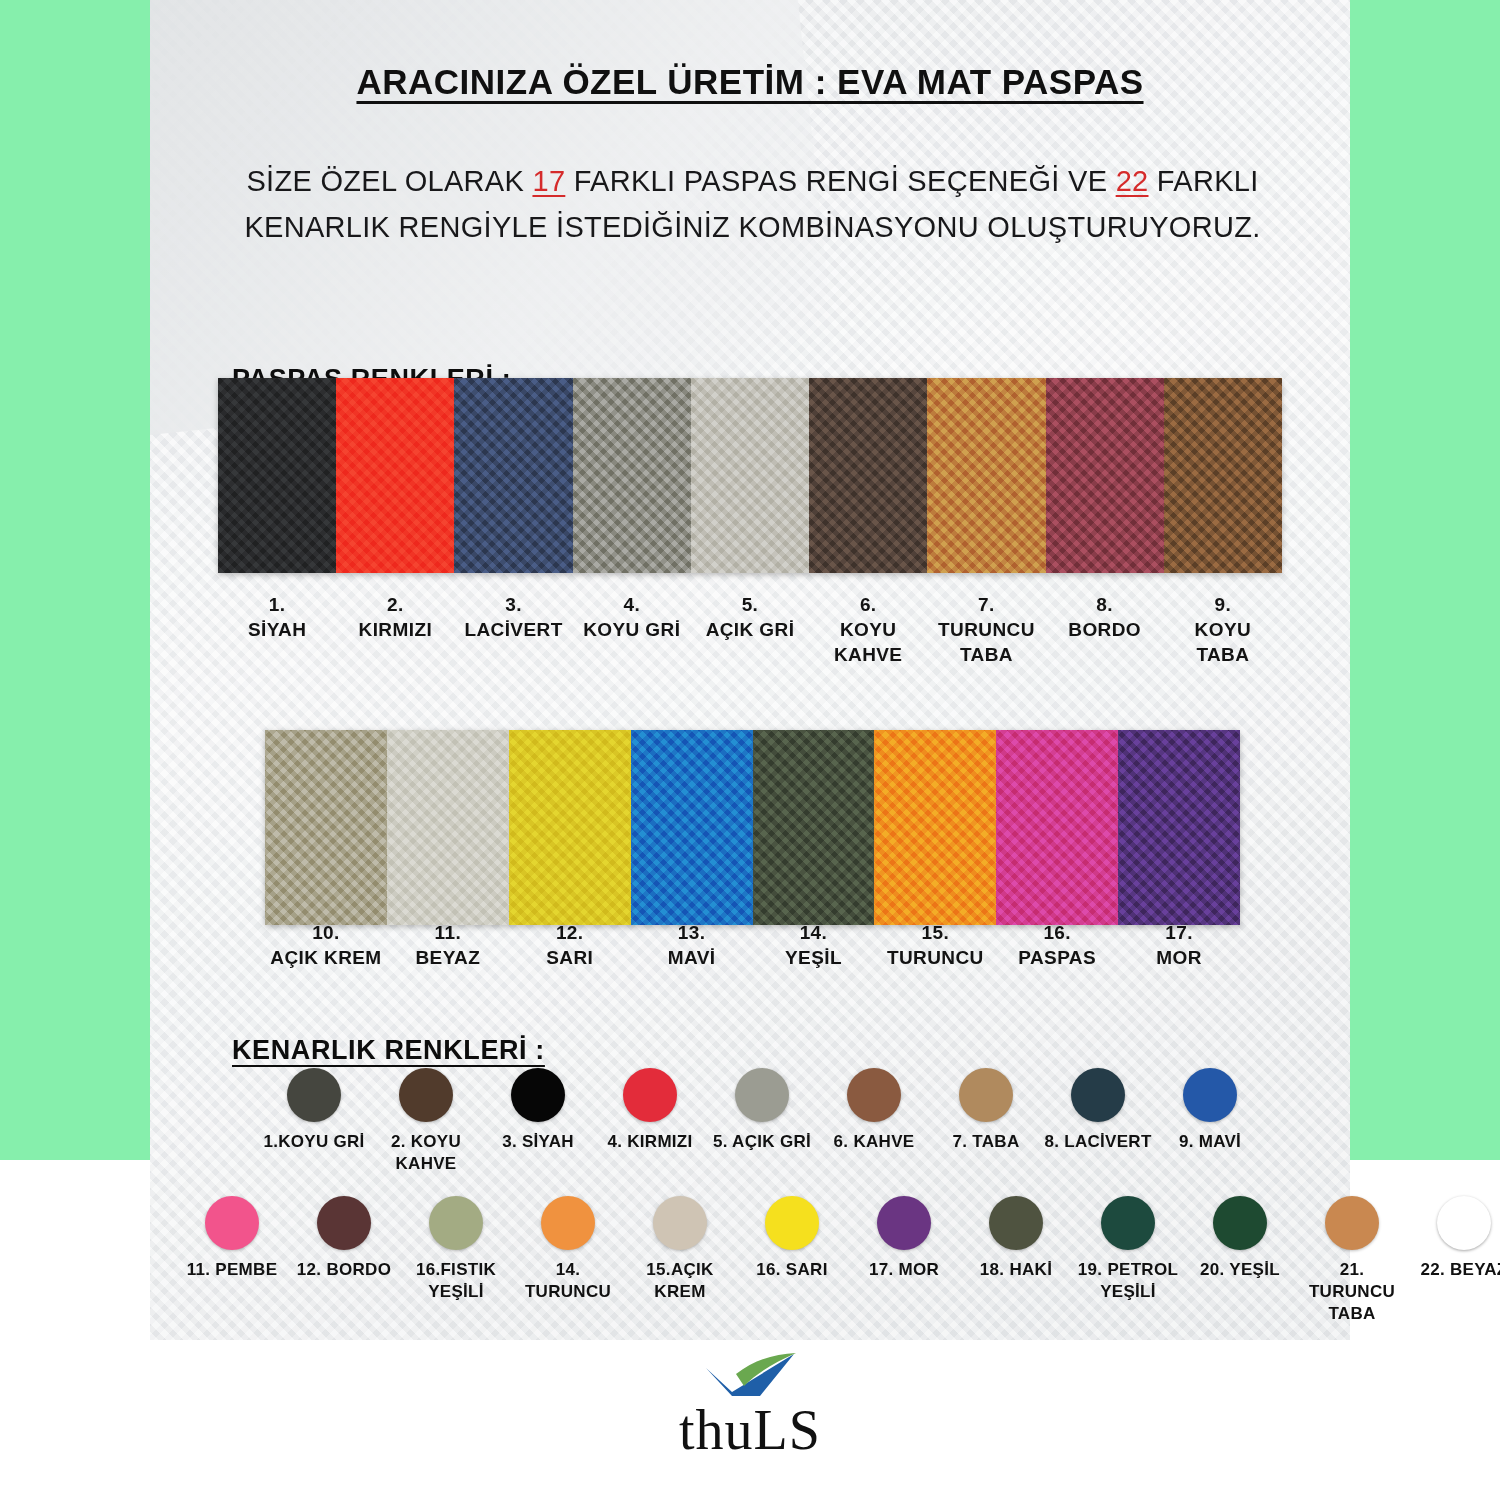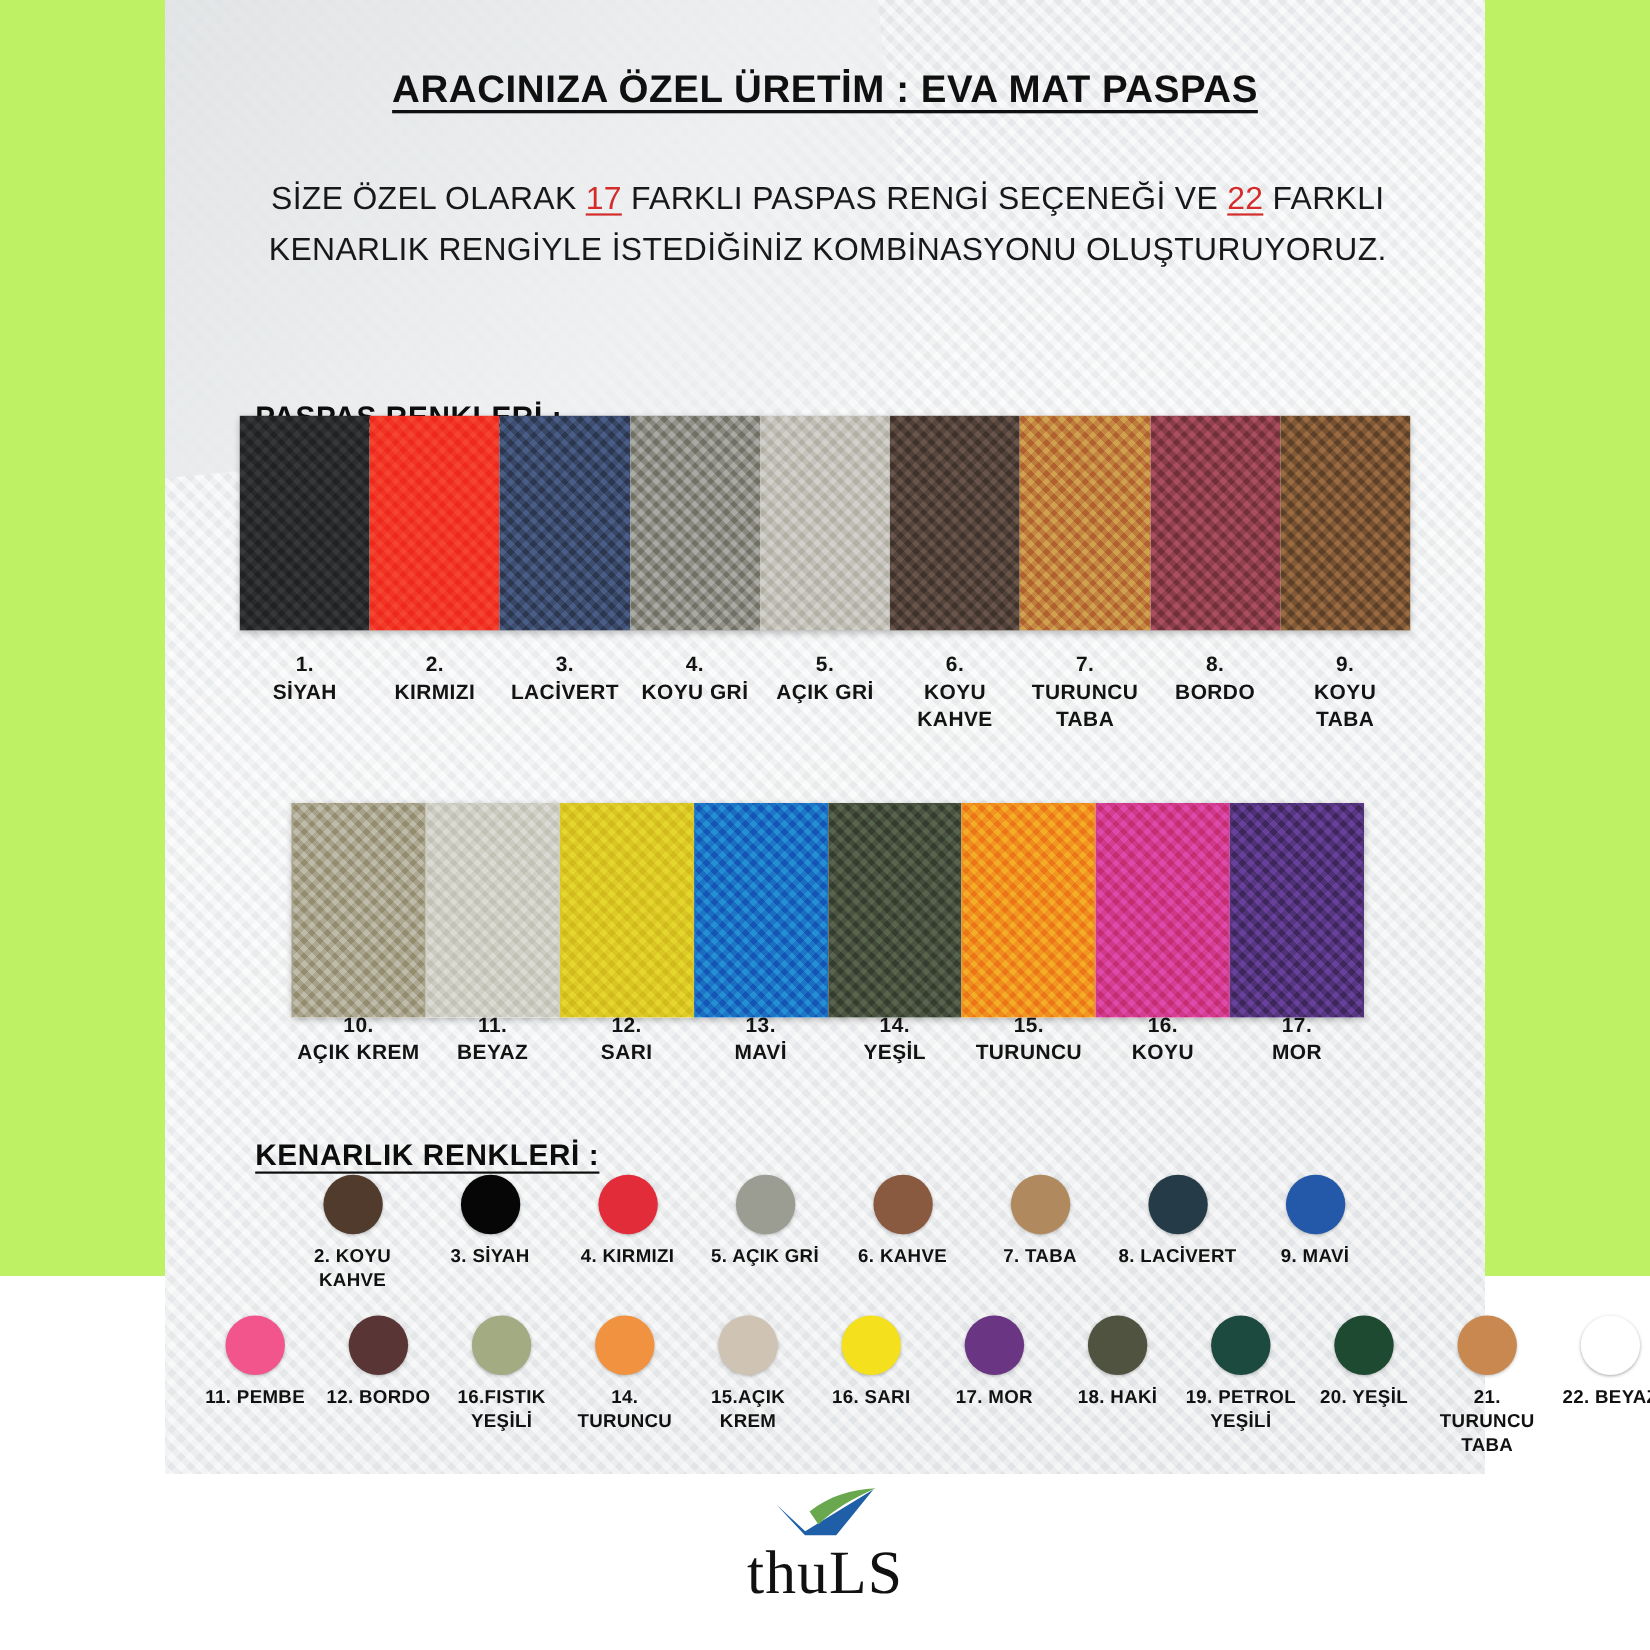--- a/index.html
+++ b/index.html
@@ -10,21 +10,21 @@
     width: 1500px;
     height: 1500px;
     font-family: "Liberation Sans", sans-serif;
     background: #ffffff;
     overflow: hidden;
   }
   .page {
     position: relative;
     width: 1500px;
     height: 1160px;
-    background: #bef264;
+    background: #86efac;
   }
   
   .bg-photo {
     position: absolute;
     left: 150px;
     top: 0;
     width: 1200px;
     height: 1340px;
     background:
       linear-gradient(160deg, #d9dcdf 0%, #e8eaec 18%, #f2f3f4 40%, #eceeef 60%, #e3e5e7 80%, #dcdfe1 100%);
@@ -263,27 +263,31 @@
         <div class="swatch" style="background: rgb(210, 59, 142);"></div>
         <div class="swatch" style="background: rgb(83, 51, 124);"></div>
       </div>
     <div class="labels-row" id="labels-2">
         <div class="label-cell"><span class="num">10.</span><span>AÇIK KREM</span></div>
         <div class="label-cell"><span class="num">11.</span><span>BEYAZ</span></div>
         <div class="label-cell"><span class="num">12.</span><span>SARI</span></div>
         <div class="label-cell"><span class="num">13.</span><span>MAVİ</span></div>
         <div class="label-cell"><span class="num">14.</span><span>YEŞİL</span></div>
         <div class="label-cell"><span class="num">15.</span><span>TURUNCU</span></div>
-        <div class="label-cell"><span class="num">16.</span><span>KOYU</span></div>
+        <div class="label-cell"><span class="num">16.</span><span>PASPAS</span></div>
         <div class="label-cell"><span class="num">17.</span><span>MOR</span></div>
       </div>
 
     <div class="section-label" id="kenarlik-label">KENARLIK RENKLERİ :</div>
 
     <div class="dots-row" id="dots-row-1">
+        <div class="dot-cell">
+          <div class="dot" style="background: rgb(69, 70, 63);"></div>
+          <div class="dot-label">1.KOYU GRİ</div>
+        </div>
         <div class="dot-cell">
           <div class="dot" style="background: rgb(81, 59, 44);"></div>
           <div class="dot-label">2. KOYU KAHVE</div>
         </div>
         <div class="dot-cell">
           <div class="dot" style="background: rgb(6, 6, 6);"></div>
           <div class="dot-label">3. SİYAH</div>
         </div>
         <div class="dot-cell">
           <div class="dot" style="background: rgb(227, 44, 58);"></div>

